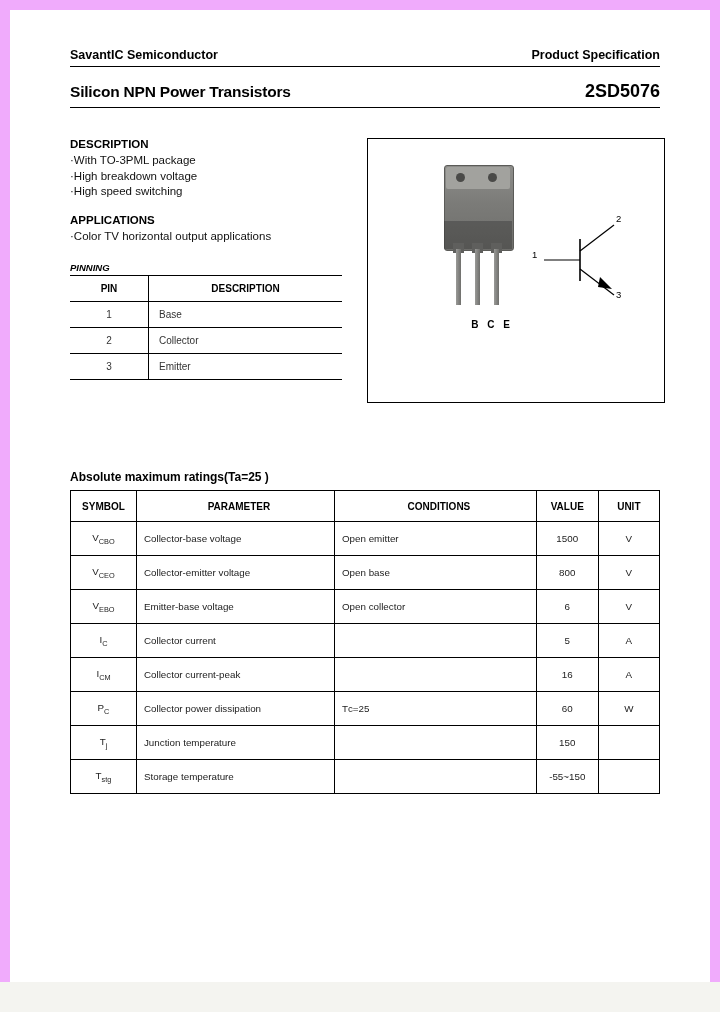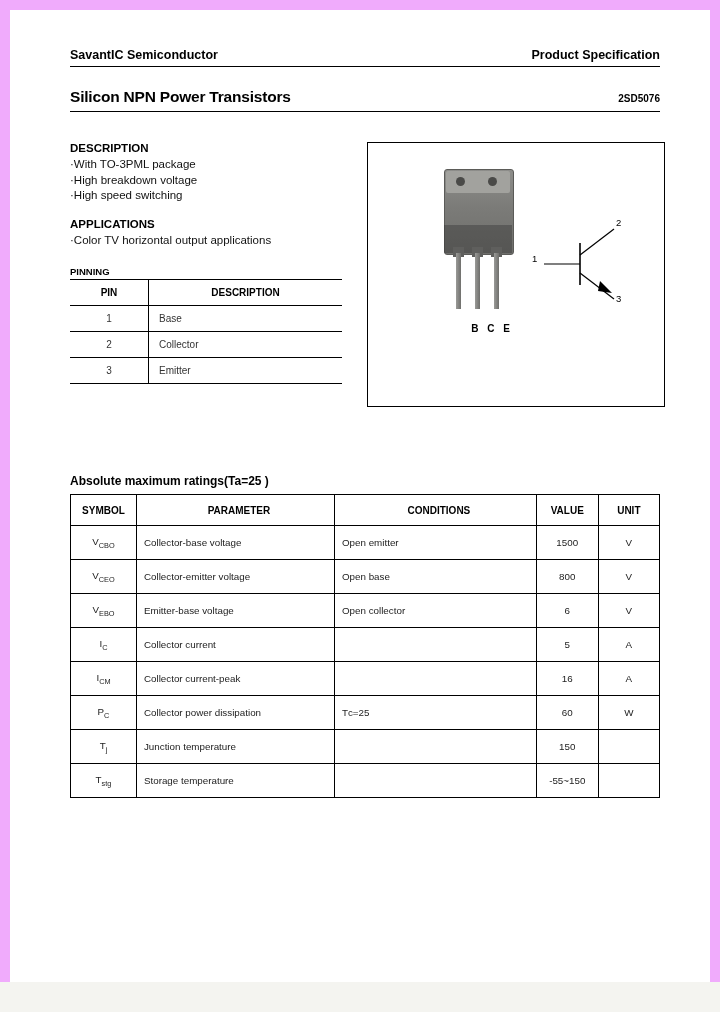--- a/index.html
+++ b/index.html
@@ -54,22 +54,21 @@
     margin-top: 14px;
     padding-bottom: 5px;
   }
   .title-left {
     font-weight: bold;
     font-size: 15.5px;
     letter-spacing: -0.2px;
   }
   .title-right {
     font-weight: bold;
-    font-size: 10px;
-    margin-top: 12px;
+    font-size: 18px;
   }
   .title-rule {
     border-bottom: 1.8px solid #000;
     width: 100%;
   }
   
   .mid {
     position: relative;
     margin-top: 30px;
     min-height: 290px;
@@ -89,20 +88,21 @@
   }
   .gap {
     height: 14px;
   }
   
   .pinning-label {
     font-weight: bold;
     font-size: 9.5px;
     margin-top: 18px;
     margin-bottom: 2px;
+    font-style: italic;
   }
   table.pin {
     border-collapse: collapse;
     width: 272px;
     font-size: 10px;
   }
   table.pin th, table.pin td {
     border-bottom: 1px solid #000;
     padding: 7px 6px;
   }

